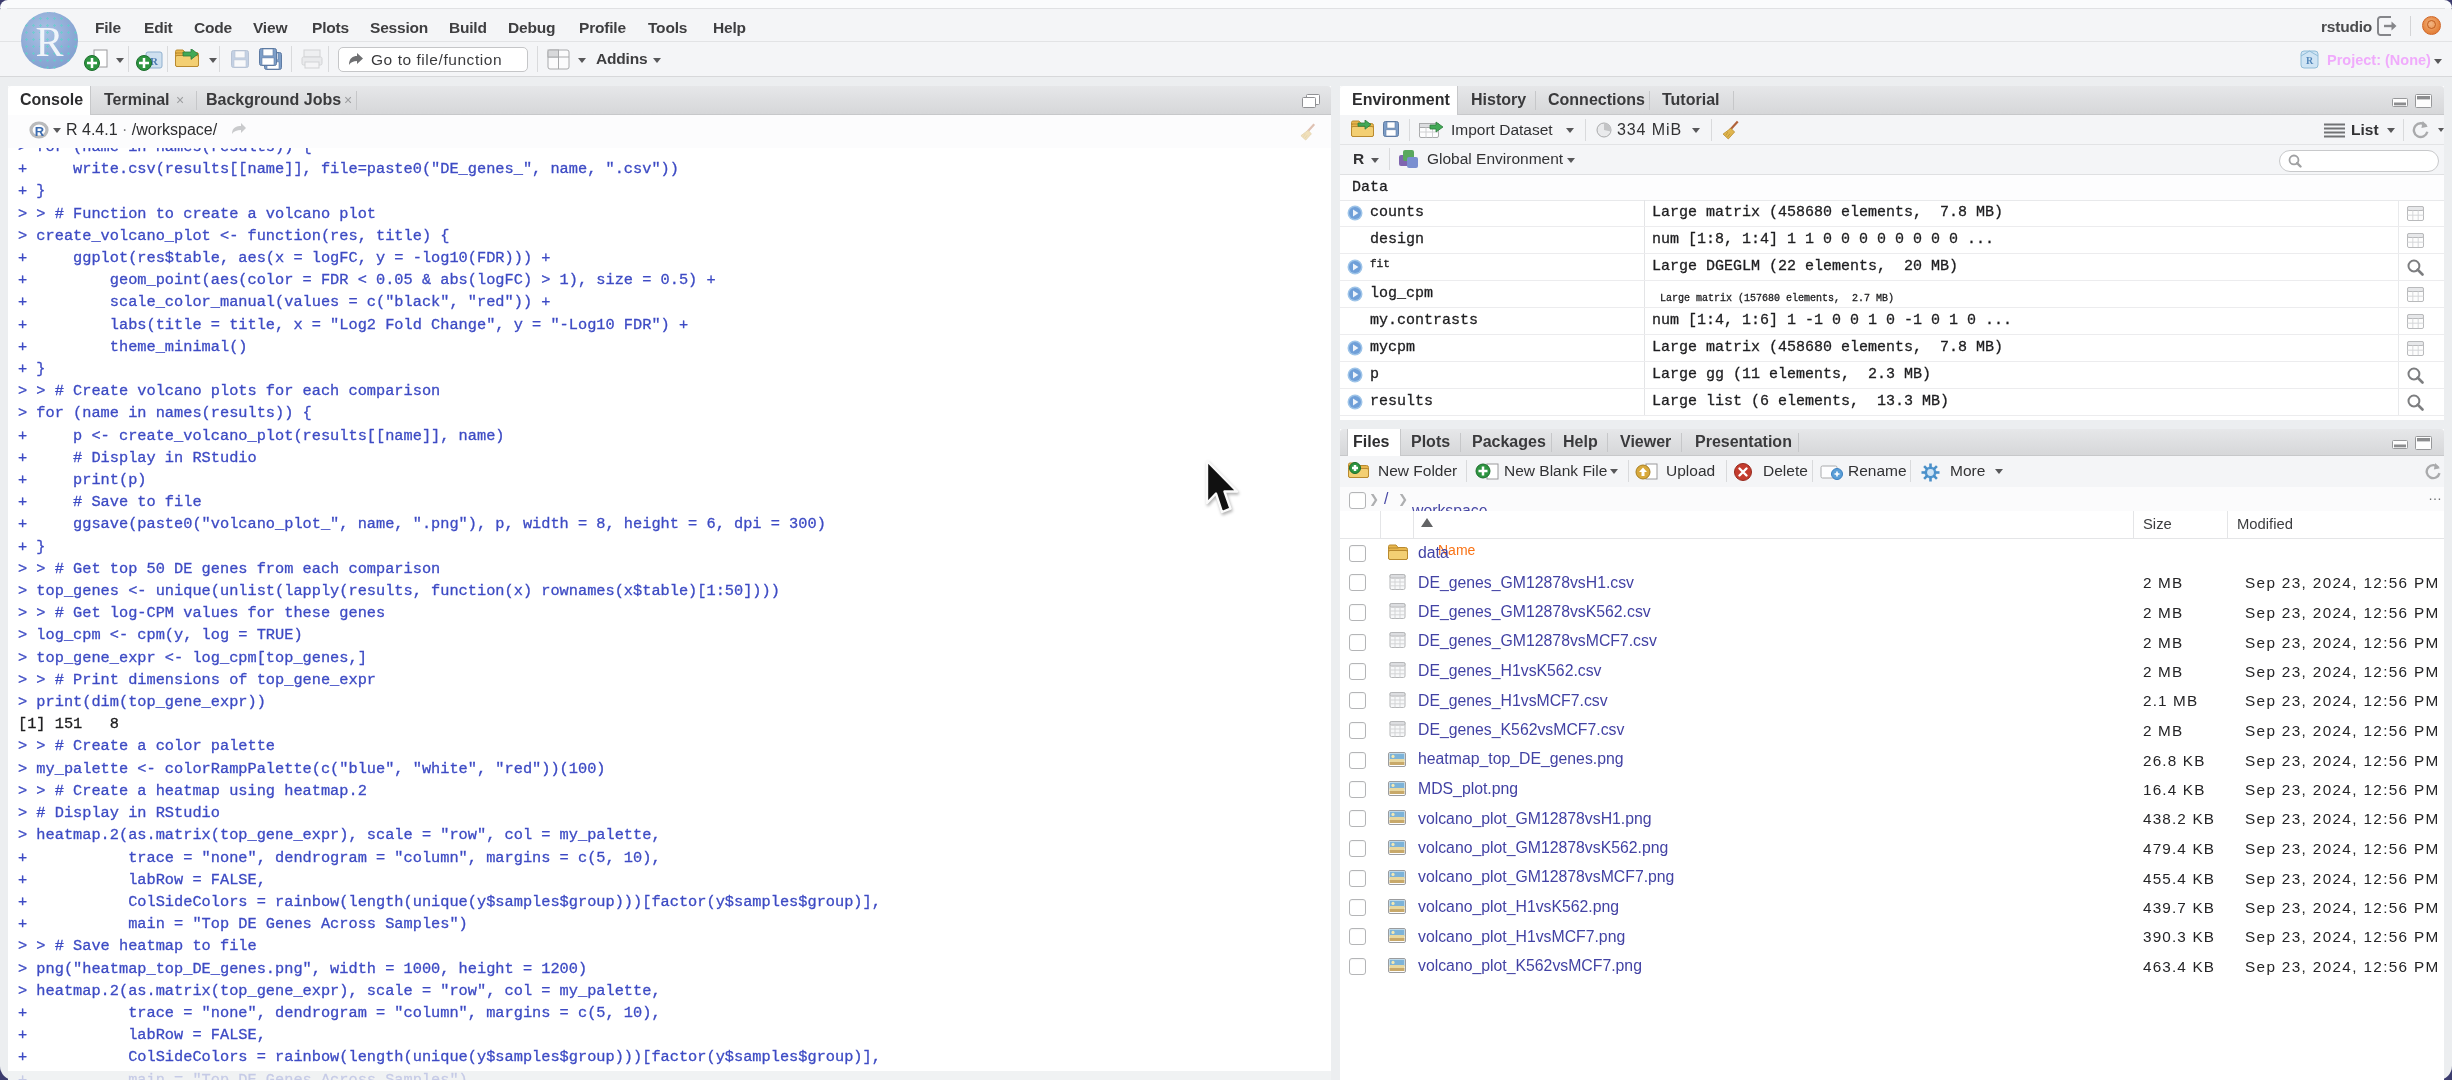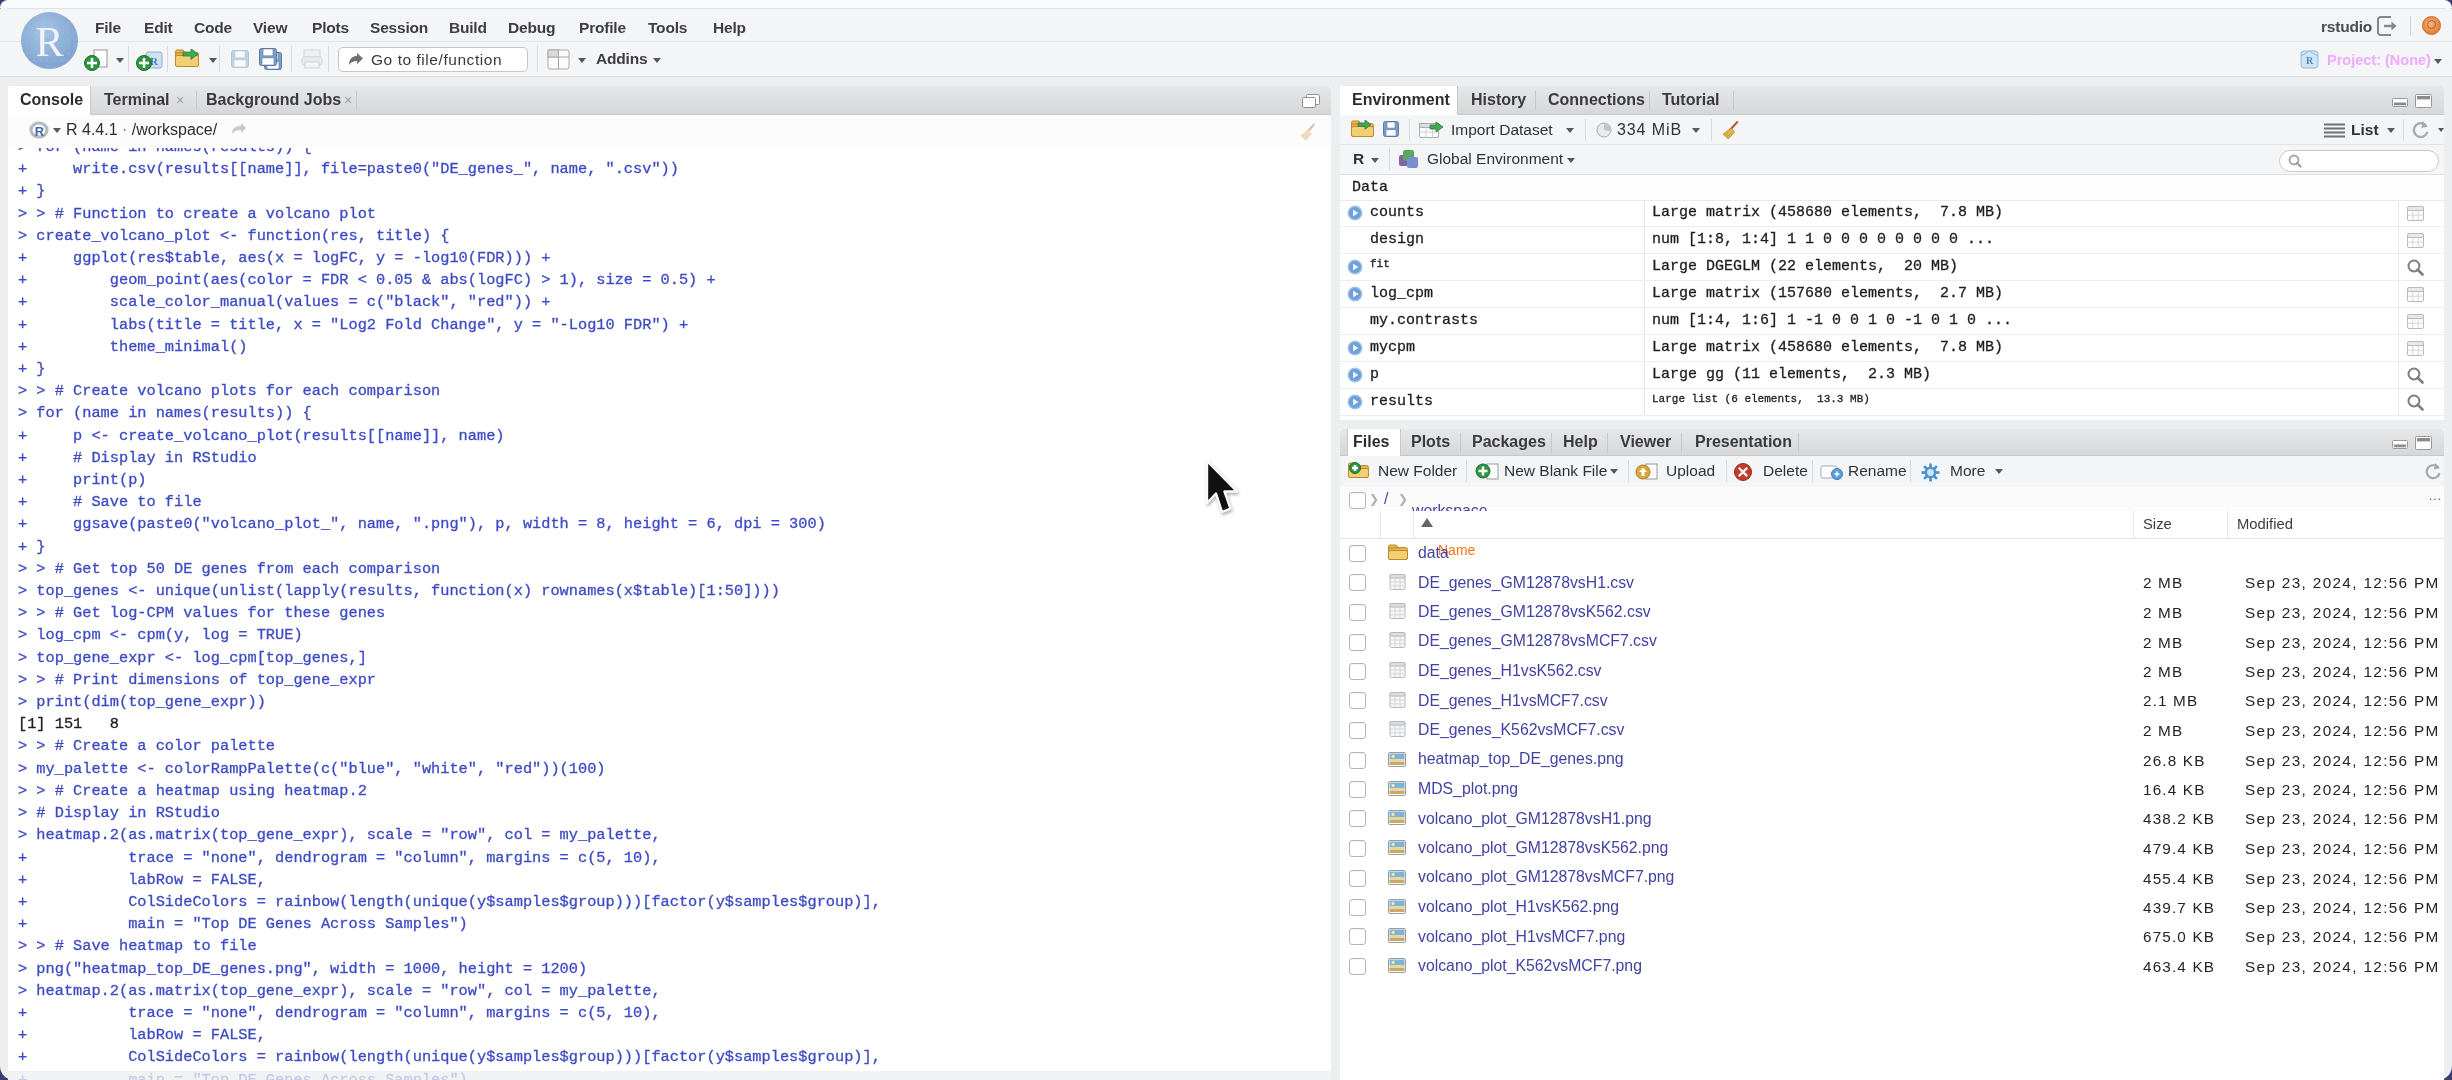--- a/index.html
+++ b/index.html
@@ -302,21 +302,21 @@
     <circle cx="6.94" cy="6.94" r="5.44" fill="none" stroke="#7d7e80" stroke-width="2"></circle>
     <line x1="10.748000000000001" y1="10.748000000000001" x2="15.5" y2="15.5" stroke="#7d7e80" stroke-width="2.6" stroke-linecap="round"></line>
   </svg>
 <div class="abs" style="left:1340px;top:307px;width:1104px;height:1px;background:#ececee"></div>
 <svg style="position:absolute;left:1347px;top:286px" width="16" height="16" viewBox="0 0 16 16">
     <circle cx="8" cy="8" r="7.5" fill="#9ec4e8"></circle>
     <circle cx="8" cy="8" r="6" fill="#6f9fd8"></circle>
     <path d="M6 4.6 L11.4 8 L6 11.4 Z" fill="#eef4fb"></path>
   </svg>
 <div class="abs mono" style="left:1370px;top:285px;font-size:15px;color:#1e1e20">log_cpm</div>
-<pre class="abs mono" style="left:1652px;top:285px;font-size:15px;color:#1e1e20;margin:0">Large matrix (157680 elements,  2.7 MB)</pre>
+<pre class="abs mono" style="left:1652px;top:285px;font-size:10px;color:#1e1e20;margin:8px">Large matrix (157680 elements,  2.7 MB)</pre>
 <svg style="position:absolute;left:2407px;top:287px" width="17" height="15" viewBox="0 0 17 15">
     <rect x="0.5" y="0.5" width="16" height="14" rx="1.5" fill="#fdfdfd" stroke="#b9babc"></rect>
     <rect x="0.5" y="0.5" width="16" height="4" rx="1.5" fill="#e7e8ea" stroke="#b9babc"></rect>
     <line x1="5.8" y1="4.5" x2="5.8" y2="14" stroke="#d6d7d9"></line>
     <line x1="11.2" y1="4.5" x2="11.2" y2="14" stroke="#d6d7d9"></line>
     <line x1="0.5" y1="9.2" x2="16.5" y2="9.2" stroke="#d6d7d9"></line>
   </svg>
 <div class="abs" style="left:1340px;top:334px;width:1104px;height:1px;background:#ececee"></div>
 <div class="abs mono" style="left:1370px;top:312px;font-size:15px;color:#1e1e20">my.contrasts</div>
 <pre class="abs mono" style="left:1652px;top:312px;font-size:15px;color:#1e1e20;margin:0">num [1:4, 1:6] 1 -1 0 0 1 0 -1 0 1 0 ...</pre>
@@ -354,21 +354,21 @@
     <circle cx="6.94" cy="6.94" r="5.44" fill="none" stroke="#7d7e80" stroke-width="2"></circle>
     <line x1="10.748000000000001" y1="10.748000000000001" x2="15.5" y2="15.5" stroke="#7d7e80" stroke-width="2.6" stroke-linecap="round"></line>
   </svg>
 <div class="abs" style="left:1340px;top:415px;width:1104px;height:1px;background:#ececee"></div>
 <svg style="position:absolute;left:1347px;top:394px" width="16" height="16" viewBox="0 0 16 16">
     <circle cx="8" cy="8" r="7.5" fill="#9ec4e8"></circle>
     <circle cx="8" cy="8" r="6" fill="#6f9fd8"></circle>
     <path d="M6 4.6 L11.4 8 L6 11.4 Z" fill="#eef4fb"></path>
   </svg>
 <div class="abs mono" style="left:1370px;top:393px;font-size:15px;color:#1e1e20">results</div>
-<pre class="abs mono" style="left:1652px;top:393px;font-size:11px;color:#1e1e20;margin:0">Large list (6 elements,  13.3 MB)</pre>
+<pre class="abs mono" style="left:1652px;top:393px;font-size:15px;color:#1e1e20;margin:0">Large list (6 elements,  13.3 MB)</pre>
 <svg style="position:absolute;left:2407px;top:394px" width="17" height="17" viewBox="0 0 17 17">
     <circle cx="6.94" cy="6.94" r="5.44" fill="none" stroke="#7d7e80" stroke-width="2"></circle>
     <line x1="10.748000000000001" y1="10.748000000000001" x2="15.5" y2="15.5" stroke="#7d7e80" stroke-width="2.6" stroke-linecap="round"></line>
   </svg>
 <div class="abs" style="left:1340px;top:429px;width:1104px;height:651px;background:#fff"></div>
 <div class="abs" style="left:1340px;top:429px;width:1104px;height:26px;background:linear-gradient(#e6e7e9,#d6d7d9);border-bottom:1px solid #c7c8ca;border-radius:3px 3px 0 0"></div>
 <div class="abs" style="left:1347px;top:429px;width:52px;height:27px;background:#fff;border-left:1px solid #c7c8ca;border-right:1px solid #c7c8ca"></div>
 <div class="abs tabtxt" style="left:1353px;top:433px">Files</div>
 <div class="abs tabtxt" style="left:1411px;top:433px;color:#3a3a3c">Plots</div>
 <div class="abs tabtxt" style="left:1472px;top:433px;color:#3a3a3c">Packages</div>
@@ -607,21 +607,21 @@
 <div class="abs" style="left:2245px;top:899px;font-size:15.3px;letter-spacing:1.35px;color:#242426">Sep 23, 2024, 12:56 PM</div>
 <div style="position:absolute;left:1349px;top:928px;width:15px;height:15px;background:#fff;border:1px solid #b4b5b7;border-radius:3px;box-shadow:inset 0 1px 1px rgba(0,0,0,.04)"></div>
 <svg style="position:absolute;left:1388px;top:928px" width="18" height="15" viewBox="0 0 18 15">
     <rect x="0.5" y="0.5" width="17" height="14" rx="1.5" fill="#fff" stroke="#9b9c9e"></rect>
     <rect x="1.5" y="1.5" width="15" height="7" fill="#7db3d8"></rect>
     <rect x="1.5" y="7" width="15" height="3.4" fill="#e8d8a0"></rect>
     <rect x="1.5" y="10" width="15" height="3" fill="#c8a96a"></rect>
     <circle cx="5" cy="4.4" r="1.6" fill="#f4e9b0"></circle>
   </svg>
 <div class="abs" style="left:1418px;top:928px;font-size:15.8px;color:#4242a4">volcano_plot_H1vsMCF7.png</div>
-<div class="abs" style="left:2143px;top:928px;font-size:15.3px;letter-spacing:1.15px;color:#242426">675.0 KB</div>
+<div class="abs" style="left:2143px;top:928px;font-size:15.3px;letter-spacing:1.15px;color:#242426">390.3 KB</div>
 <div class="abs" style="left:2245px;top:928px;font-size:15.3px;letter-spacing:1.35px;color:#242426">Sep 23, 2024, 12:56 PM</div>
 <div style="position:absolute;left:1349px;top:958px;width:15px;height:15px;background:#fff;border:1px solid #b4b5b7;border-radius:3px;box-shadow:inset 0 1px 1px rgba(0,0,0,.04)"></div>
 <svg style="position:absolute;left:1388px;top:958px" width="18" height="15" viewBox="0 0 18 15">
     <rect x="0.5" y="0.5" width="17" height="14" rx="1.5" fill="#fff" stroke="#9b9c9e"></rect>
     <rect x="1.5" y="1.5" width="15" height="7" fill="#7db3d8"></rect>
     <rect x="1.5" y="7" width="15" height="3.4" fill="#e8d8a0"></rect>
     <rect x="1.5" y="10" width="15" height="3" fill="#c8a96a"></rect>
     <circle cx="5" cy="4.4" r="1.6" fill="#f4e9b0"></circle>
   </svg>
 <div class="abs" style="left:1418px;top:957px;font-size:15.8px;color:#4242a4">volcano_plot_K562vsMCF7.png</div>

